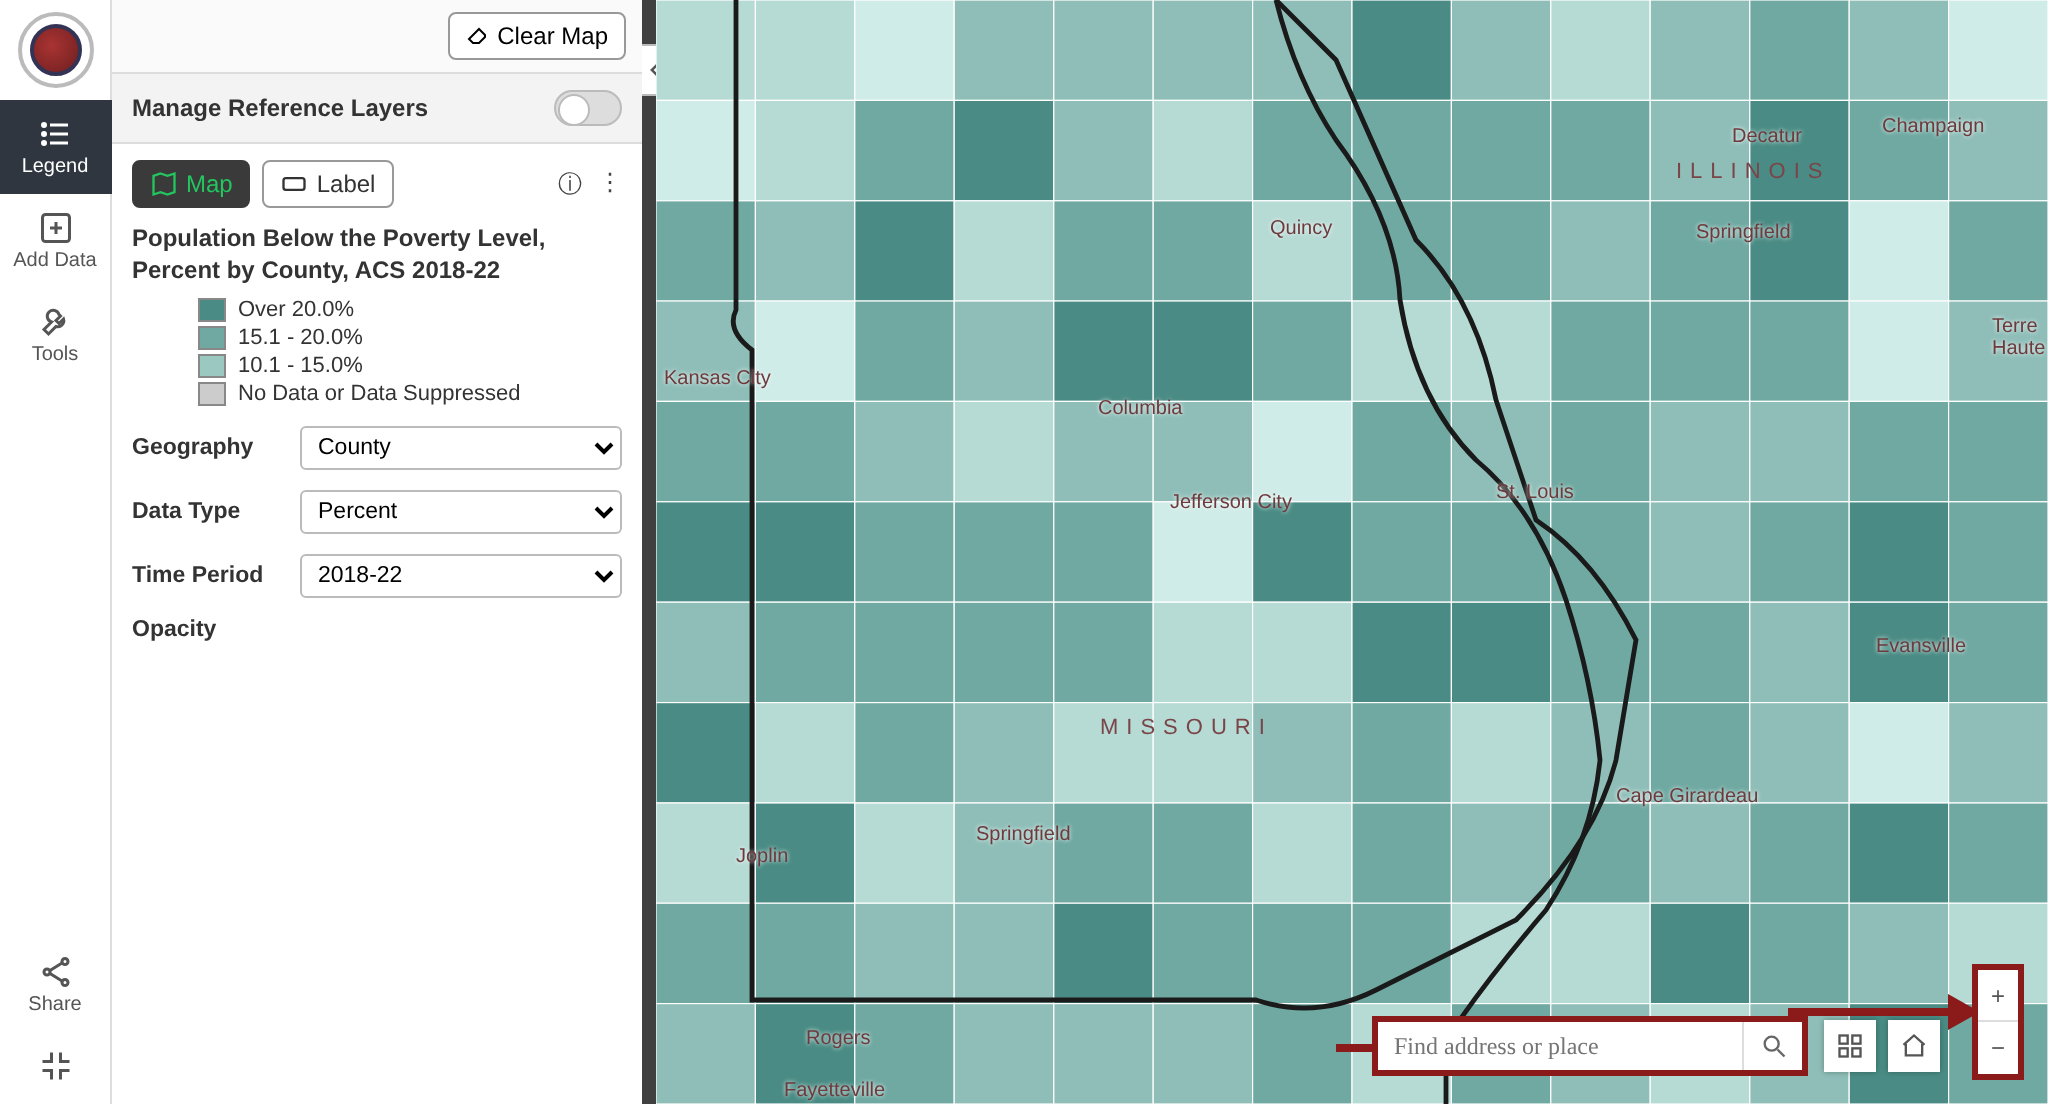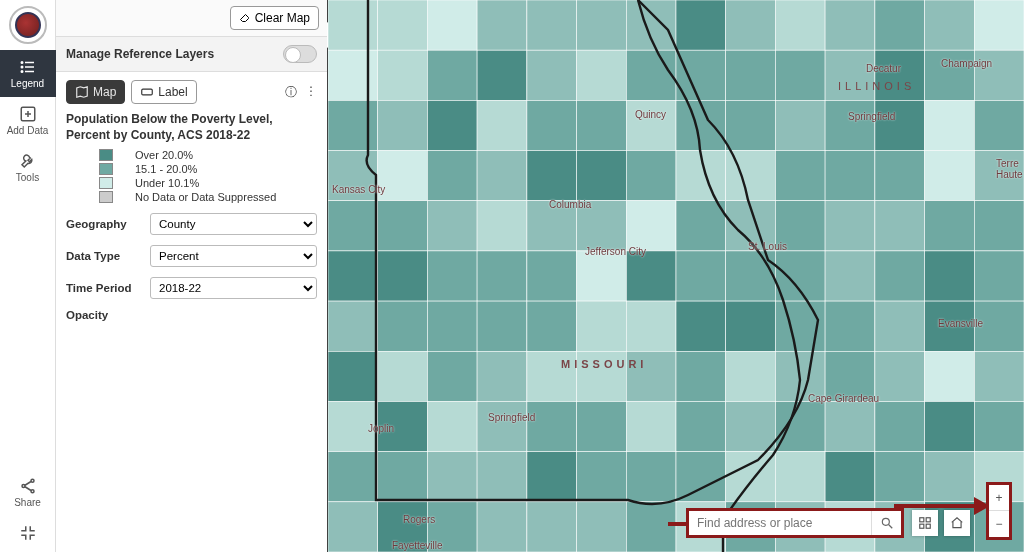--- a/index.html
+++ b/index.html
@@ -9,34 +9,34 @@
   
   .rail { width: 56px; background: #fff; display: flex; flex-direction: column; align-items: center; border-right: 1px solid #ddd; justify-content: center; }
   .logo { width: 38px; height: 38px; margin: 6px 0; border-radius: 50%; background: #fff; border: 2px solid #bbb; display: flex; align-items: center; justify-content: center; }
   .logo-inner { width: 26px; height: 26px; border-radius: 50%; background: radial-gradient(circle at 40% 40%, #a33, #6d1f1f); border: 2px solid #335; }
   .rail-item { width: 56px; display: flex; flex-direction: column; align-items: center; justify-content: center; padding: 8px 0; font-size: 10px; color: #555; cursor: pointer; }
   .rail-item.active { background: #2f3640; color: #fff; }
   .rail-item svg { width: 18px; height: 18px; margin-bottom: 2px; }
   .rail-spacer { flex: 1; }
 
   
-  .panel { width: 272px; background: #fff; border-right: 1px solid #404040; display: flex; flex-direction: column; position: relative; }
+  .panel { width: 272px; background: #fff; border-right: 7px solid #404040; display: flex; flex-direction: column; position: relative; }
   .panel-top { background: #fafafa; border-bottom: 1px solid #ddd; padding: 6px 8px; display: flex; justify-content: flex-end; }
   .btn { display: inline-flex; align-items: center; gap: 4px; padding: 4px 8px; border: 1px solid #999; border-radius: 4px; background: #fff; font-size: 12px; cursor: pointer; }
   .btn svg { width: 12px; height: 12px; }
   .mng-row { display: flex; align-items: center; justify-content: space-between; padding: 8px 10px; font-weight: bold; font-size: 12px; border-bottom: 1px solid #ddd; background: #f3f3f3; gap: 12px; }
   .toggle { width: 34px; height: 18px; border-radius: 10px; background: #ddd; position: relative; border: 1px solid #bbb; }
   .toggle::after { content:""; position:absolute; width:14px; height:14px; background:#fff; border-radius:50%; top:1px; left:1px; border:1px solid #bbb; }
   .panel-body { padding: 8px 10px; }
   .tab-row { display: flex; align-items: center; gap: 6px; margin-bottom: 8px; }
   .chip { display: inline-flex; align-items: center; gap: 4px; padding: 4px 8px; border: 1px solid #999; border-radius: 4px; font-size: 12px; cursor: pointer; }
-  .chip.active { background: #3a3a3a; color: #e5e5e5; border-color: #3a3a3a; }
+  .chip.active { background: #3a3a3a; color: #22c55e; border-color: #3a3a3a; }
   .info-icons { margin-left: auto; display: flex; gap: 8px; color: #444; }
   .title { font-weight: bold; font-size: 12px; line-height: 1.3; margin-bottom: 6px; }
-  .legend-item { display: flex; align-items: center; gap: 22px; font-size: 11px; margin: 2px 0; padding-left: 33px; }
+  .legend-item { display: flex; align-items: center; gap: 6px; font-size: 11px; margin: 2px 0; padding-left: 33px; }
   .swatch { width: 14px; height: 12px; border: 1px solid #888; }
   .form-row { display: flex; align-items: center; margin-top: 10px; }
   .form-row label { width: 84px; font-weight: bold; font-size: 11.5px; }
   .form-row select { flex: 1; padding: 3px 4px; font-size: 11.5px; border: 1px solid #bbb; border-radius: 3px; background: #fff; }
   .opacity-row { display: flex; align-items: center; margin-top: 10px; }
   .opacity-row label { width: 84px; font-weight: bold; font-size: 11.5px; }
   .slider-wrap { flex: 1; position: relative; padding-top: 12px; }
   .slider-wrap .pct { position: absolute; top: -2px; left: 64%; font-size: 10px; color: #444; }
   input[type=range] { width: 100%; }
 
@@ -48,21 +48,21 @@
   .city { position: absolute; font-size: 10px; color: #6d3a3d; text-shadow: 0 0 2px #fff; pointer-events:none; }
   .state-label { position:absolute; font-size:11px; letter-spacing:4px; color:#7a4548; pointer-events:none;}
 
   
   .arrow { position:absolute; height:0; }
   .arrow .shaft { height:4px; background:#8b1a1a; }
   .arrow .head { width:0; height:0; border-top:9px solid transparent; border-bottom:9px solid transparent; border-left:16px solid #8b1a1a; position:absolute; right:-16px; top:-7px; }
 
   
   .search-box { position: absolute; bottom: 14px; right: 120px; width: 218px; height: 30px; background: #fff; display: flex; align-items: center; border: 3px solid #8b1a1a; }
-  .search-box input { flex: 1; border: none; outline: none; padding: 0 8px; font-size: 12px; color: #0c4a6e; background: transparent; }
+  .search-box input { flex: 1; border: none; outline: none; padding: 0 8px; font-size: 12px; color: #0c4a6e; background: transparent; font-family: Liberation Serif, serif; }
   .search-box .sbtn { width: 30px; height: 100%; display: flex; align-items: center; justify-content: center; border-left: 1px solid #ddd; cursor: pointer; }
   .ctrl-sq { position: absolute; width: 26px; height: 26px; background: #fff; box-shadow: 0 0 3px rgba(0,0,0,.3); display: flex; align-items: center; justify-content: center; cursor: pointer; font-size: 14px; color: #444; }
   .zoom-col { position:absolute; right:12px; bottom:12px; width:26px; border:3px solid #8b1a1a; }
   .zoom-col .zbtn { width:100%; height:26px; background:#fff; display:flex; align-items:center; justify-content:center; border-bottom:1px solid #ddd; cursor:pointer; color:#555; }
   .zoom-col .zbtn:last-child { border-bottom:none; }
 </style>
 </head>
 <body>
 
 <div class="rail">
@@ -150,22 +150,22 @@
     <div id="legend-list">
         <div class="legend-item">
           <span class="swatch" style="background: rgb(74, 140, 133);"></span>
           <span>Over 20.0%</span>
         </div>
         <div class="legend-item">
           <span class="swatch" style="background: rgb(111, 169, 162);"></span>
           <span>15.1 - 20.0%</span>
         </div>
         <div class="legend-item">
-          <span class="swatch" style="background: rgb(208, 236, 232);"></span>
-          <span>Under 10.1%</span>
+          <span class="swatch" style="background: rgb(156, 200, 194);"></span>
+          <span>10.1 - 15.0%</span>
         </div>
         <div class="legend-item">
           <span class="swatch" style="background: rgb(204, 204, 204);"></span>
           <span>No Data or Data Suppressed</span>
         </div>
       </div>
 
     <div class="form-row">
       <label>Geography</label>
       <select><option>County</option></select>
@@ -354,21 +354,21 @@
           <rect x="596.6" y="501.8" width="49.7" height="50.2" fill="#4a8c85"></rect>
           <rect x="646.3" y="501.8" width="49.7" height="50.2" fill="#6fa9a2"></rect>
         </g>
     </g>
 
     <path d="M40 0 L40 155 Q35 165 48 175 L48 500 L300 500 Q330 510 360 495 L430 460 Q470 420 480 380 L490 320 Q470 280 440 260 L420 200 Q410 150 380 120 L340 30 L310 0" fill="none" stroke="#1a1a1a" stroke-width="2.4"></path>
     <path d="M310 0 Q320 40 340 70 Q370 110 372 150 Q380 200 410 230 Q440 255 455 300 Q468 340 472 380 Q468 420 445 455 Q415 490 395 520 L395 552" fill="none" stroke="#1a1a1a" stroke-width="2.4"></path>
   </svg>
 
   <div id="state-labels">
-      <div class="state-label" style="left: 233px; top: 358px; font-weight: bold;">MISSOURI</div>
+      <div class="state-label" style="left: 222px; top: 358px;">MISSOURI</div>
       <div class="state-label" style="left: 510px; top: 80px;">ILLINOIS</div>
     </div>
   <div id="cities">
       <div class="city" style="left: 4px; top: 184px;">Kansas City</div>
       <div class="city" style="left: 221px; top: 199px;">Columbia</div>
       <div class="city" style="left: 257px; top: 246px;">Jefferson City</div>
       <div class="city" style="left: 420px; top: 241px;">St. Louis</div>
       <div class="city" style="left: 520px; top: 111px;">Springfield</div>
       <div class="city" style="left: 613px; top: 58px;">Champaign</div>
       <div class="city" style="left: 538px; top: 63px;">Decatur</div>

